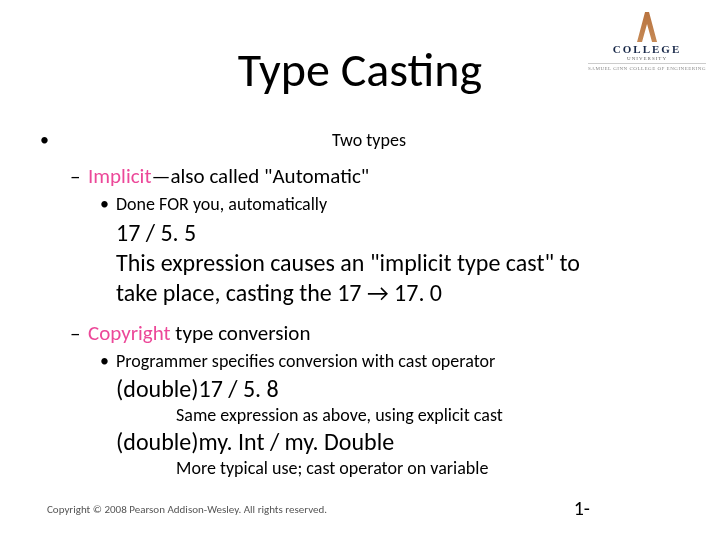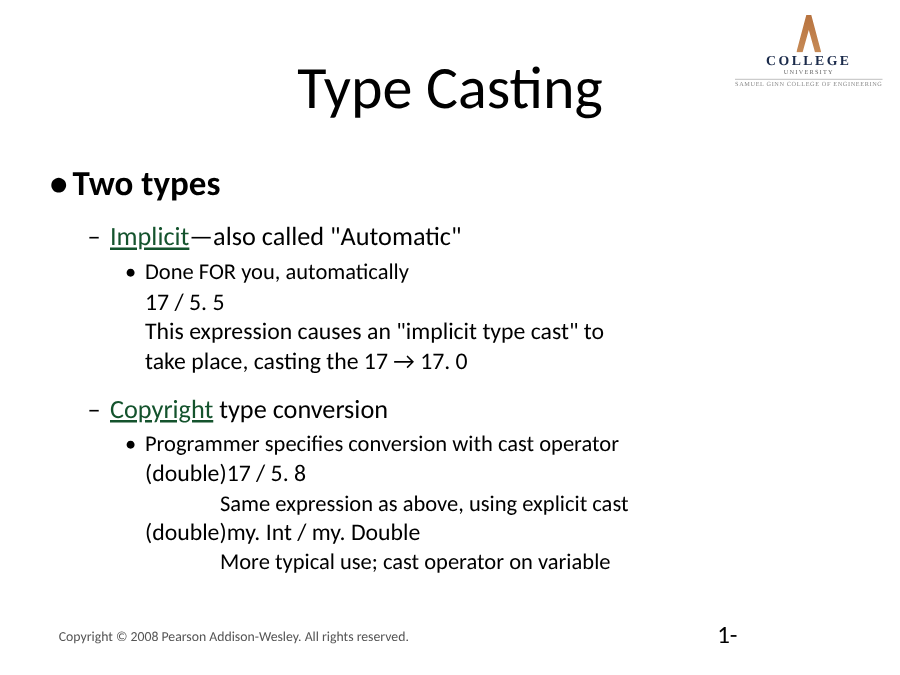--- a/index.html
+++ b/index.html
@@ -56,62 +56,63 @@
     border-top: 0.5px solid #ccc;
     padding-top: 2px;
   }
   .title {
     text-align: center;
     font-size: 48px;
     font-weight: 400;
     margin: 12px 0 30px 0;
   }
   .l1 {
-    font-size: 28px;
+    font-size: 18px;
     margin: 0 0 12px 0;
     padding-left: 18px;
     position: relative;
-    font-weight: 700;
+    font-weight: 400;
+    text-align: center;
   }
   .l1::before {
     content: "•";
     position: absolute;
     left: 0;
     top: 0;
   }
   .l2 {
     font-size: 21px;
     margin: 0 0 4px 0;
     padding-left: 18px;
     margin-left: 30px;
     position: relative;
   }
   .l2::before {
     content: "–";
     position: absolute;
     left: 0;
     top: 0;
   }
-  .l2 .term { color: #14532d; text-decoration: underline; }
+  .l2 .term { color: #ec4899; }
   .l3 {
     font-size: 18px;
     margin: 0 0 2px 0;
     padding-left: 16px;
     margin-left: 60px;
     position: relative;
     line-height: 1.25;
   }
   .l3::before {
     content: "•";
     position: absolute;
     left: 0;
     top: 0;
   }
   .l3-cont {
-    font-size: 19px;
+    font-size: 24px;
     margin-left: 76px;
     line-height: 1.25;
   }
   .l3-indent {
     font-size: 18px;
     margin-left: 136px;
     line-height: 1.25;
   }
   .block2 { margin-top: 12px; }
   .copyright {

